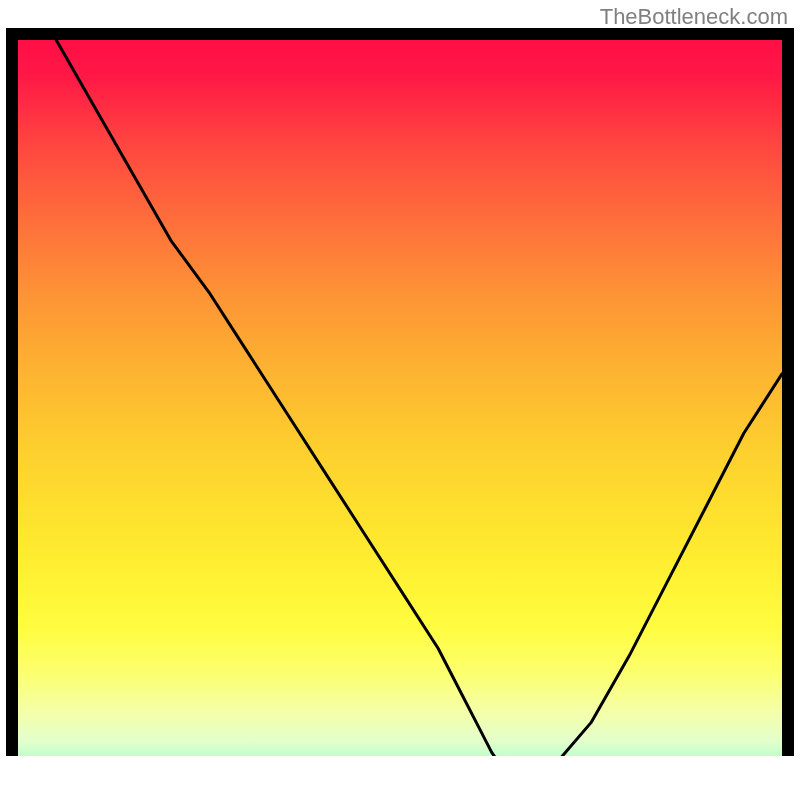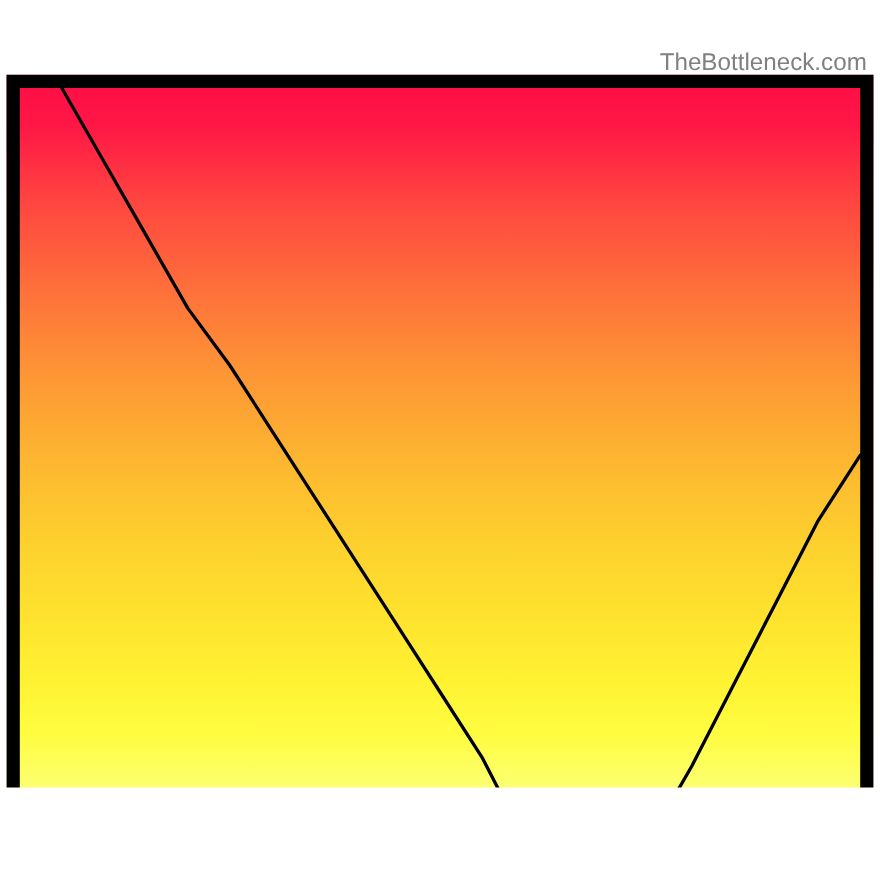--- a/index.html
+++ b/index.html
@@ -3,23 +3,22 @@
 <meta charset="utf-8">
 <style>
   body {
     margin: 0;
     padding: 0;
     background: #fff;
     font-family: Arial, sans-serif;
   }
   .chart-container {
     width: 800px;
-    height: 676px;
+    height: 756px;
     position: relative;
-    margin-top: 40px;
   }
   .watermark {
     position: absolute;
     top: 4px;
     right: 12px;
     font-size: 22px;
     color: #808080;
     font-family: Arial, sans-serif;
     z-index: 10;
   }

